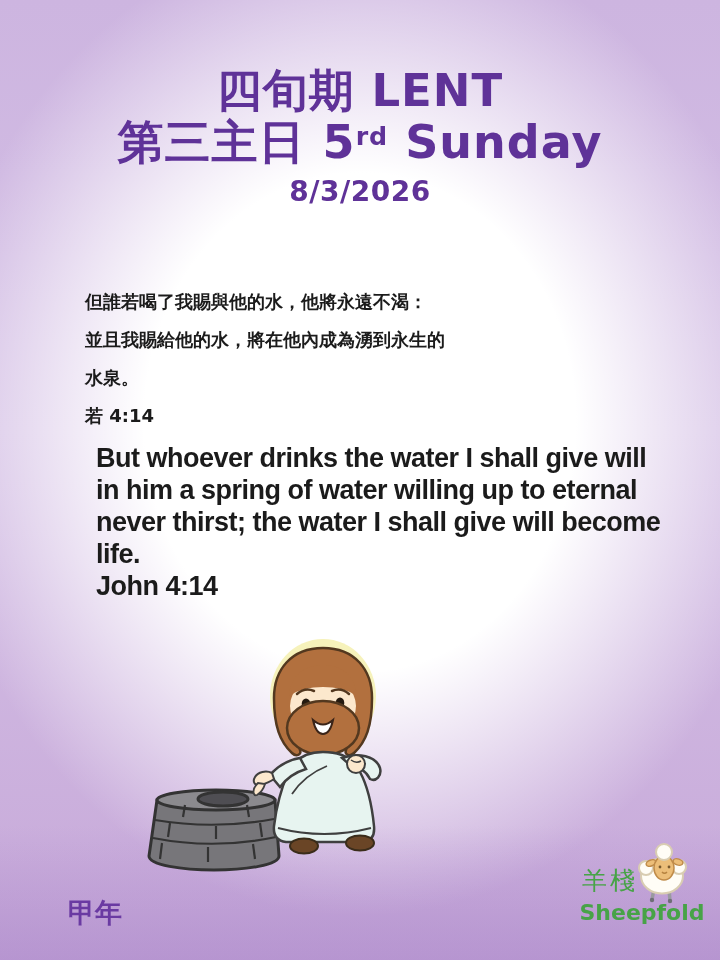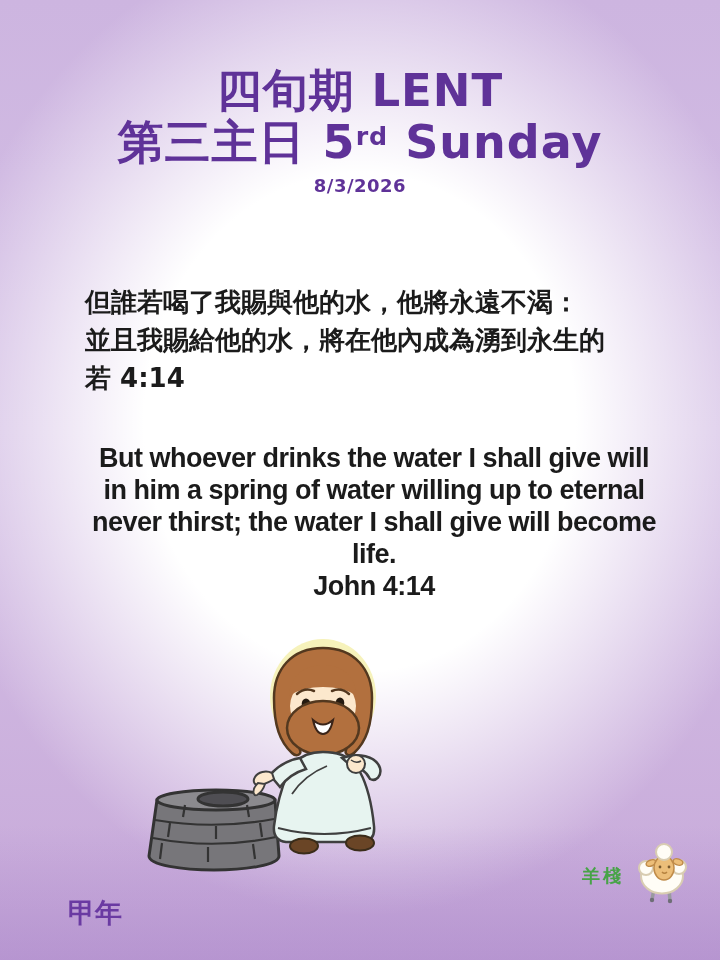--- a/index.html
+++ b/index.html
@@ -34,65 +34,64 @@
   }
   .title-line2 sup {
     font-size: 0.55em;
     vertical-align: baseline;
     position: relative;
     top: -0.5em;
     text-align: right;
   }
   .date-line {
     margin-top: 7px;
-    font-size: 18px;
+    font-size: 28px;
     font-weight: bold;
     letter-spacing: 0.5px;
   }
   .verse-zh {
     position: absolute;
     left: 85px; top: 283px;
     width: 560px;
     color: #1b1b1b;
-    font-size: 26px;
+    font-size: 18px;
     font-weight: bold;
     line-height: 38px;
   }
   .verse-zh .ref { margin-top: 0; }
   .verse-en {
     position: absolute;
-    left: 84px; top: 442px;
+    left: 96px; top: 442px;
     width: 580px;
     color: #1b1b1b;
     font-family: "Liberation Sans", "DejaVu Sans", sans-serif;
     font-size: 27px;
     font-weight: bold;
     letter-spacing: -0.5px;
     line-height: 32px;
-    text-align: center;
   }
   .illustration {
     position: absolute;
     left: 128px; top: 632px;
     width: 282px; height: 262px;
   }
   .year-label {
     position: absolute;
     left: 68px; top: 895px;
     font-size: 27px;
     font-weight: bold;
     color: #6a3aa2;
     text-align: right;
   }
   .logo { position: absolute; right: 8px; top: 838px; width: 140px; height: 100px; }
   .logo-zh {
     position: absolute;
     left: 10px; top: 26px;
-    font-size: 18px;
-    font-weight: bold;
+    font-size: 25px;
+    font-weight: normal;
     letter-spacing: 3px;
     color: #47a347;
   }
   .logo-sheep { position: absolute; left: 62px; top: 2px; width: 58px; height: 64px; }
   .logo-en {
     position: absolute;
     left: 0px; top: 62px;
     width: 140px;
     text-align: center;
     font-size: 22px;
@@ -107,20 +106,21 @@
 
   <div class="header">
     <div class="title-line1">四旬期 LENT</div>
     <div class="title-line2"><span>第三主日 5</span><sup>rd</sup><span> Sunday</span></div>
     <div class="date-line">8/3/2026</div>
   </div>
 
   <div class="verse-zh">
     <div>但誰若喝了我賜與他的水，他將永遠不渴：</div>
     <div>並且我賜給他的水，將在他內成為湧到永生的</div>
+    <div>水泉。</div>
     <div class="ref">若 4:14</div>
   </div>
 
   <div class="verse-en">
     <div>But whoever drinks the water I shall give will</div>
     <div>in him a spring of water willing up to eternal</div>
     <div>never thirst; the water I shall give will become</div>
     <div>life.</div>
     <div>John 4:14</div>
   </div>
@@ -193,15 +193,16 @@
       <circle cx="12" cy="28" r="7" fill="#fffdf6" stroke="#d9cdb2" stroke-width="2"></circle>
       <circle cx="45" cy="27" r="7" fill="#fffdf6" stroke="#d9cdb2" stroke-width="2"></circle>
       <ellipse cx="17" cy="23" rx="5" ry="3" fill="#ecbe79" stroke="#c08c4a" stroke-width="1.5" transform="rotate(-20 17 23)"></ellipse>
       <ellipse cx="44" cy="22" rx="5" ry="3" fill="#ecbe79" stroke="#c08c4a" stroke-width="1.5" transform="rotate(18 44 22)"></ellipse>
       <ellipse cx="30" cy="28" rx="10" ry="12" fill="#ecbe79" stroke="#c08c4a" stroke-width="1.5"></ellipse>
       <circle cx="30" cy="12" r="8" fill="#fffdf6" stroke="#d9cdb2" stroke-width="2"></circle>
       <circle cx="26" cy="27" r="1.4" fill="#7a5a2e"></circle>
       <circle cx="35" cy="27" r="1.4" fill="#7a5a2e"></circle>
       <path d="M28,32 q2.5,2.5 5,0" fill="none" stroke="#b5823f" stroke-width="1.5"></path>
     </svg>
+    <div class="logo-en">Sheepfold</div>
   </div>
 
 </div>
 
 </body></html>

